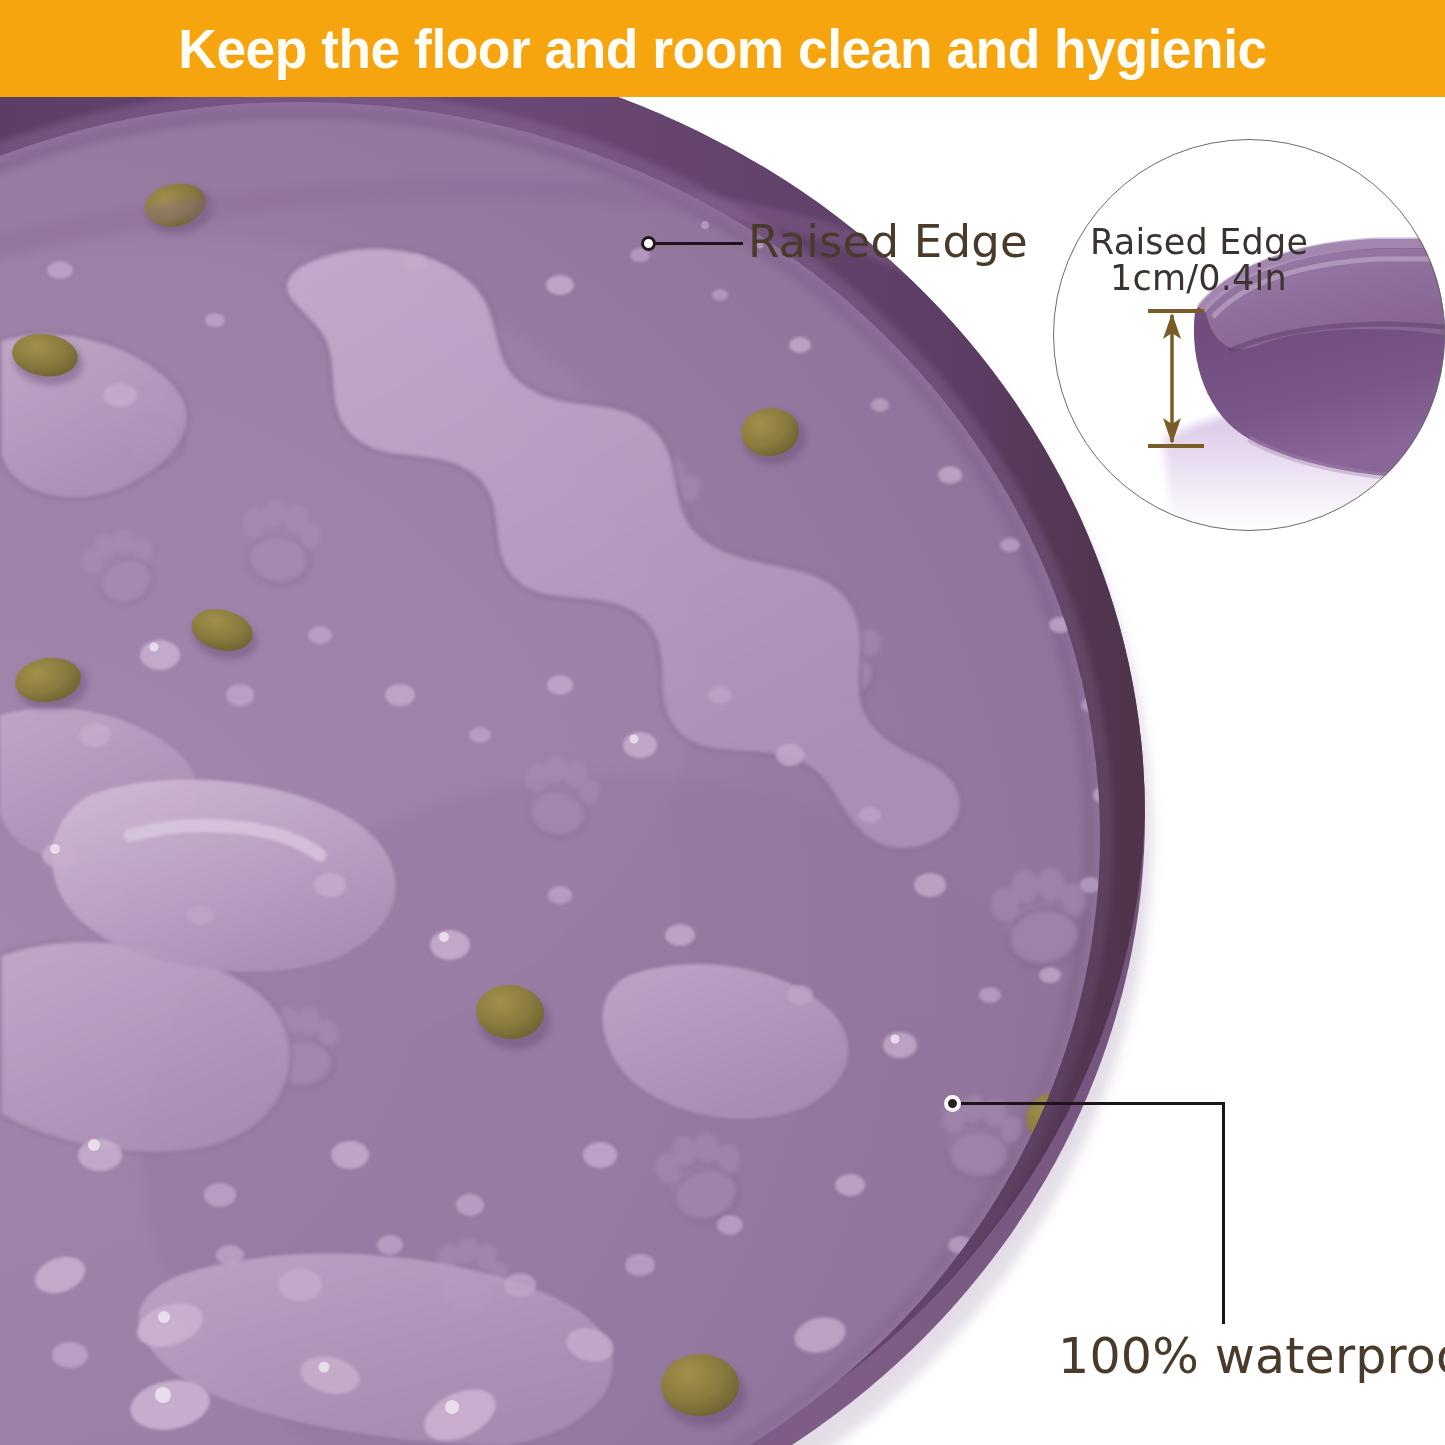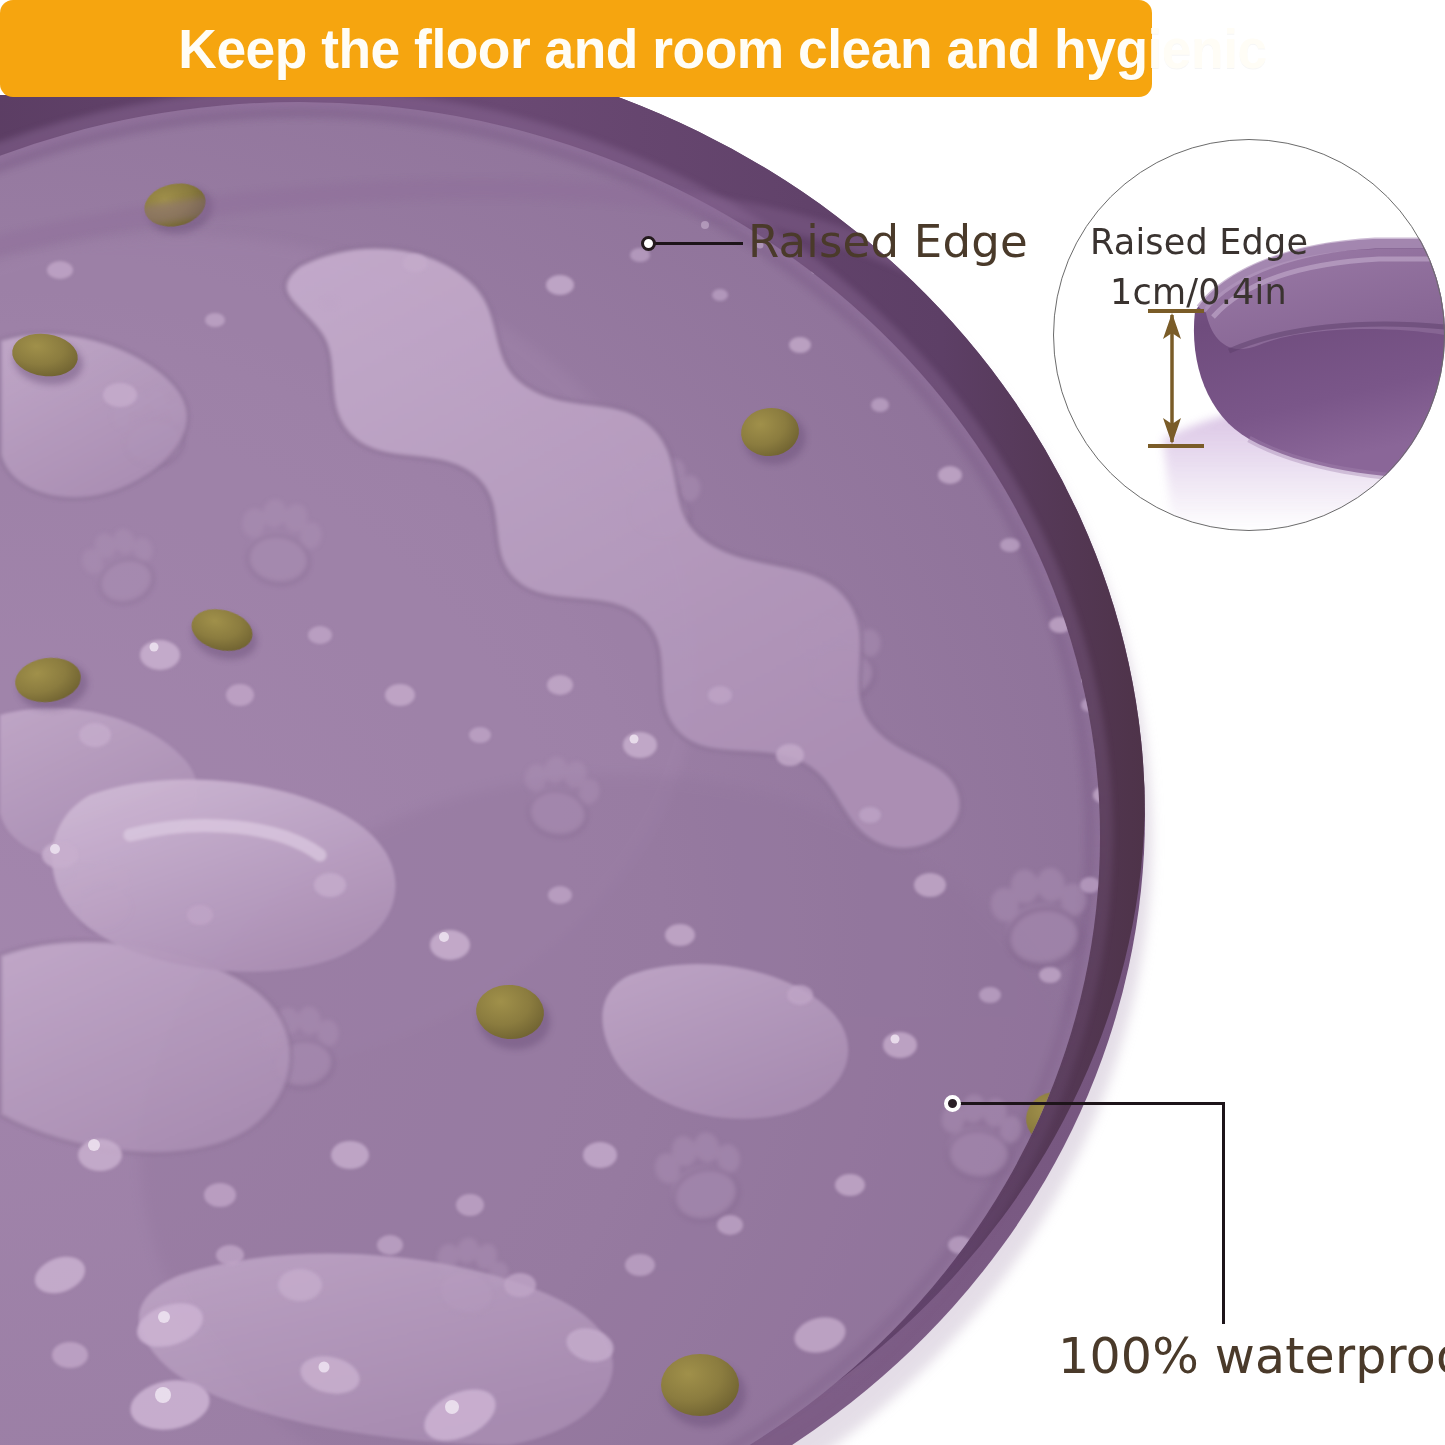--- a/index.html
+++ b/index.html
@@ -15,24 +15,23 @@
     position: relative;
     width: 1445px; height: 1445px;
     background: #ffffff;
     overflow: hidden;
   }
 
   
   #banner {
     position: absolute;
     left: 0; top: 0;
-    width: 1152px; height: 97px;
+    width: 1445px; height: 97px;
     background: #f6a50f;
     z-index: 40;
-    border-radius: 13px;
   }
   #banner-text {
     position: absolute;
     left: 0; top: 0;
     width: 1445px; height: 97px;
     display: flex;
     align-items: center;
     justify-content: center;
     color: #fffdf6;
     font-family: "Liberation Sans", sans-serif;
@@ -121,21 +120,21 @@
   .inset-text {
     position: absolute;
     color: #3a3330;
     font-family: "DejaVu Sans", sans-serif;
     font-size: 35px;
     white-space: nowrap;
     z-index: 85;
     letter-spacing: 0.2px;
   }
   #inset-line1 { left: 1090px; top: 222px; }
-  #inset-line2 { left: 1110px; top: 272px; }
+  #inset-line2 { left: 1110px; top: 258px; }
 </style>
 </head>
 <body>
 
 <div id="stage">
 
   <div id="tray-wrap">
     <svg id="tray-svg" width="1445" height="1350" viewBox="0 0 1445 1350">
       <defs>
 

